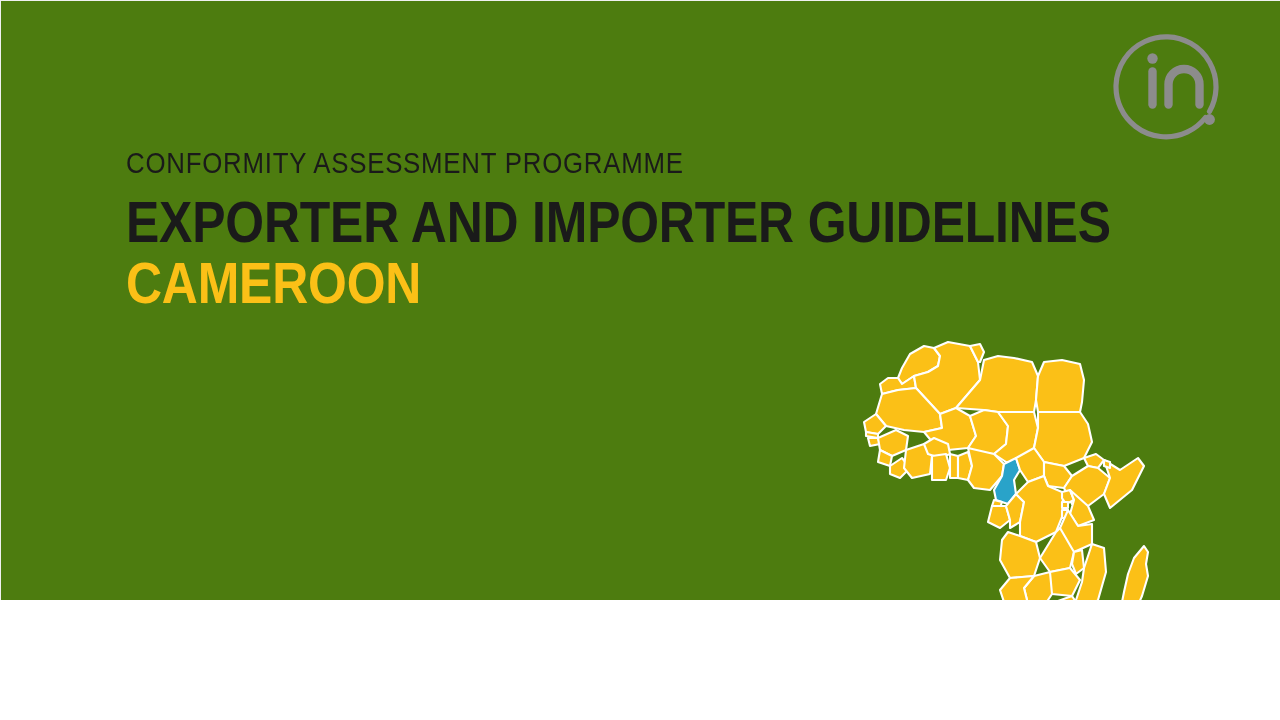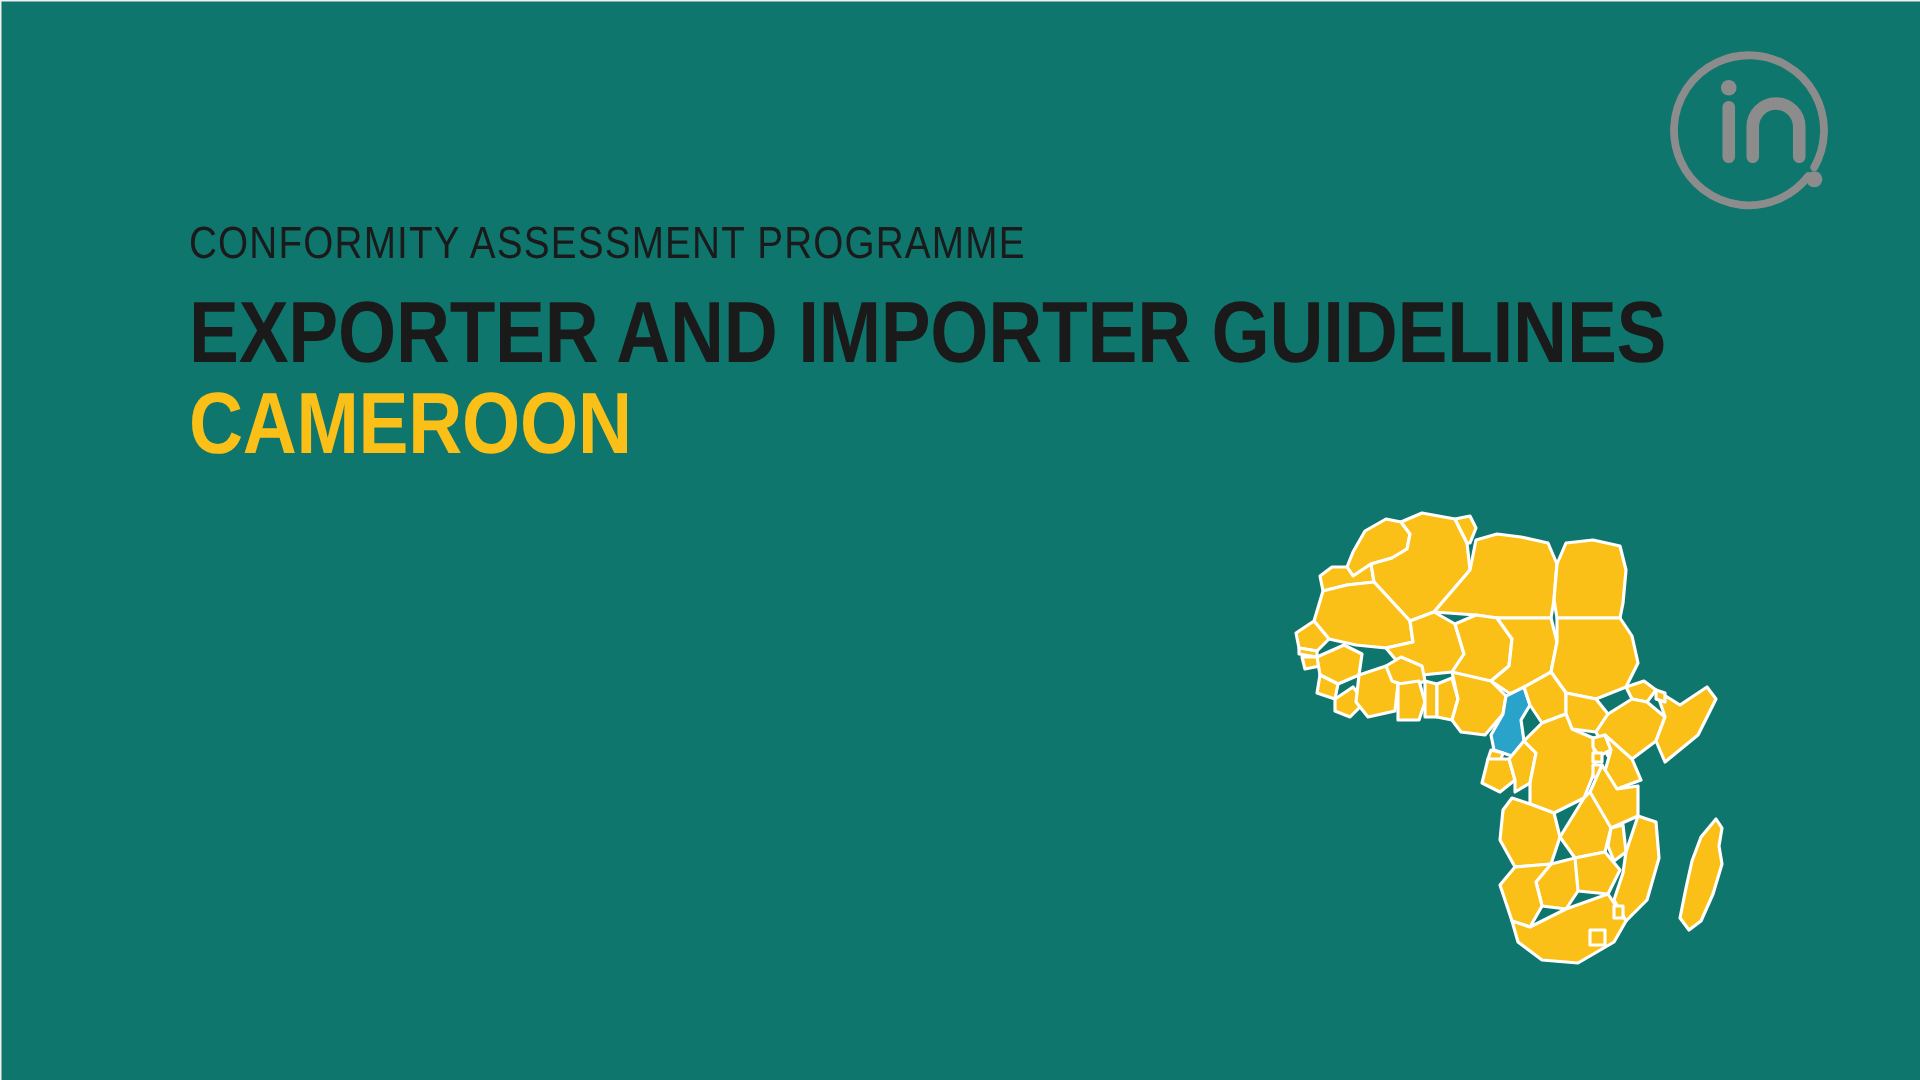--- a/index.html
+++ b/index.html
@@ -11,22 +11,22 @@
     height: 720px;
     background: #ffffff;
     font-family: "Liberation Sans", sans-serif;
     overflow: hidden;
     position: relative;
   }
   #slide {
     position: absolute;
     left: 0; top: 0;
     width: 1280px;
-    height: 720px;
-    background: #0f766e;
+    height: 600px;
+    background: #4d7c0f;
     overflow: hidden;
   }
   
   #slide::before {
     content: "";
     position: absolute;
     left: 0; top: 0;
     width: 1280px; height: 720px;
     box-sizing: border-box;
     border-left: 1px solid #f0f0f0;

